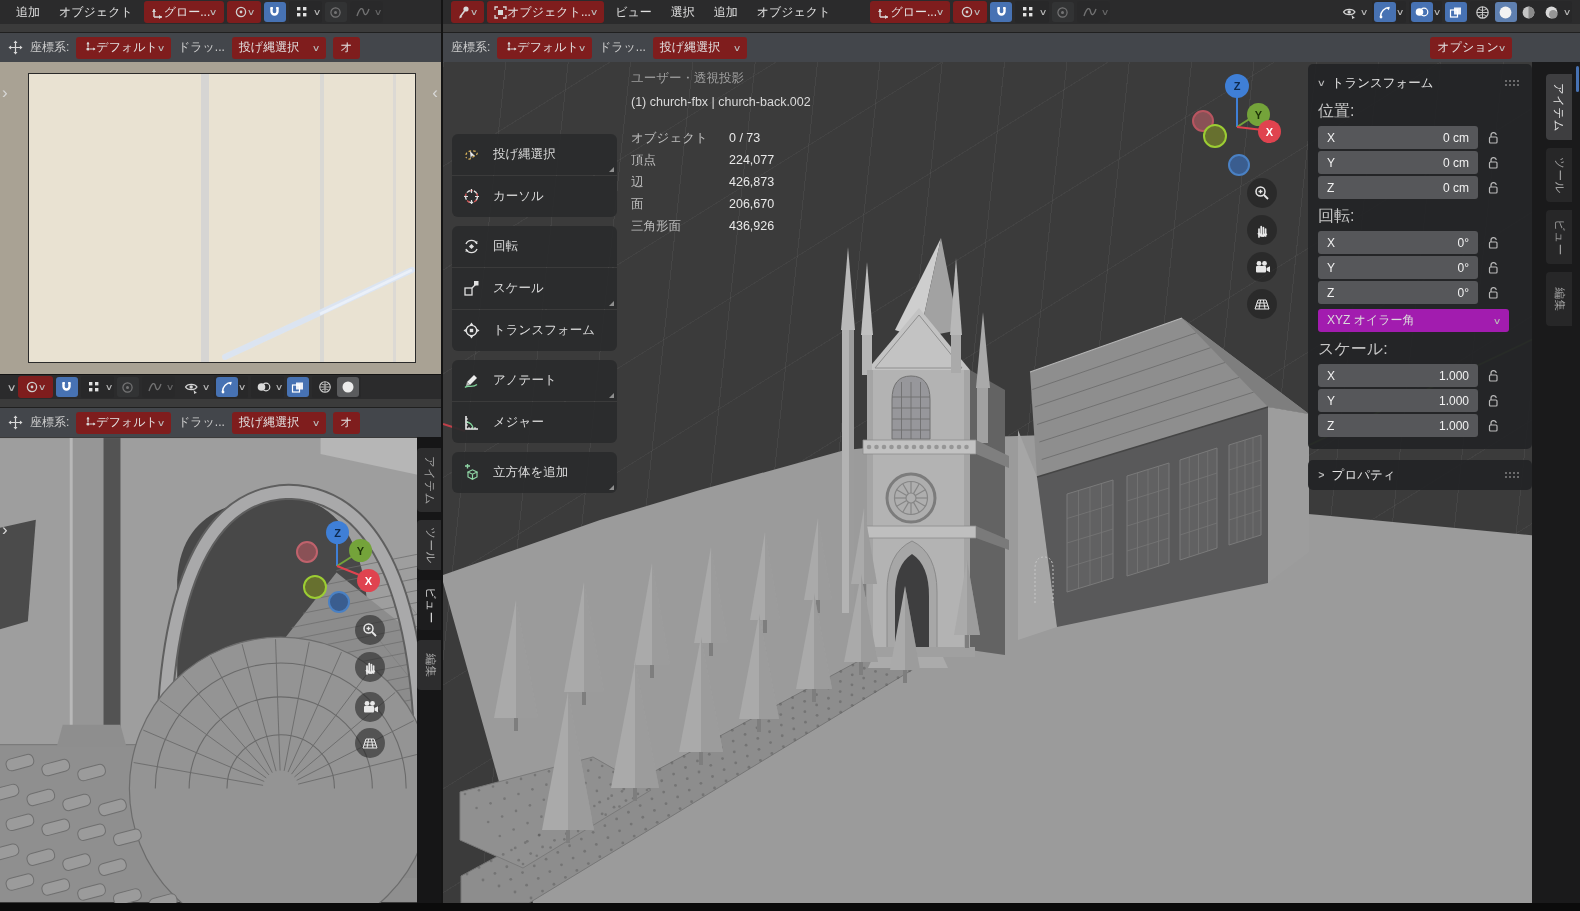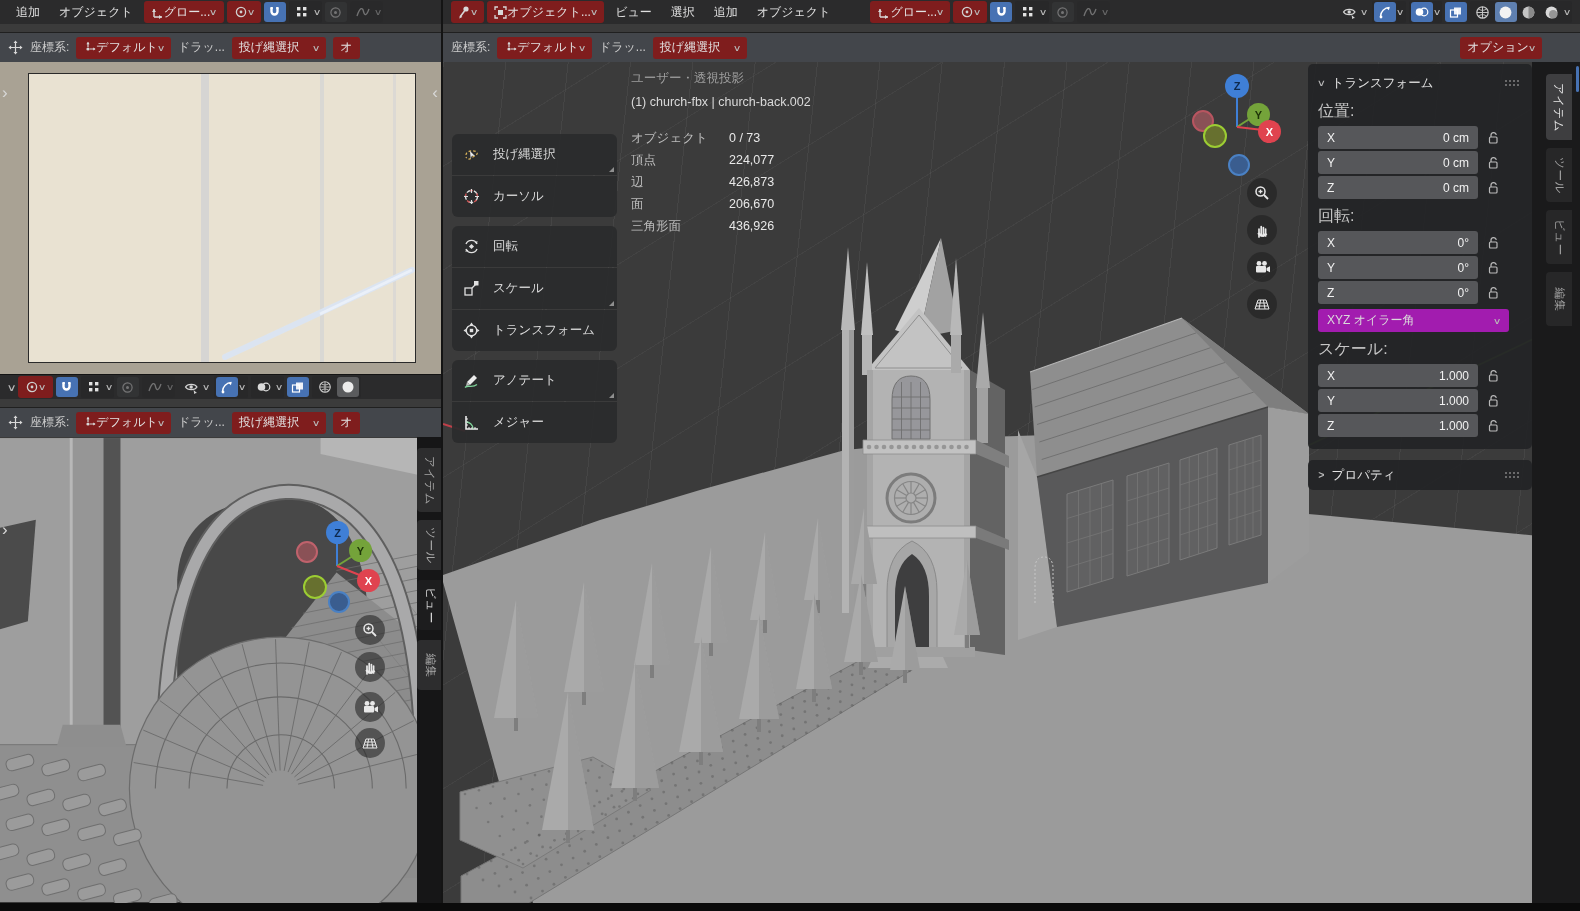--- a/index.html
+++ b/index.html
@@ -593,21 +593,21 @@
           </span>
         <span>デフォルト</span>
           <span class="chev">∨</span>
       </span>
       <span class="lbl">ドラッ...</span>
       <span class="pill">
           <span>投げ縄選択</span>
           <span class="chev" style="margin-left:14px">∨</span>
         </span>
       <span class="spacer"></span>
-      <span class="pill" style="margin-right:30px">
+      <span class="pill" style="margin-right:60px">
           <span>オプション</span>
           <span class="chev">∨</span>
         </span>
     </div>
 
     <div style="position:absolute;left:0;top:62px;width:1137px;height:841px;background-color:#3b3b3b;
          background-image:repeating-linear-gradient(96deg, rgba(255,255,255,0.05) 0 1px, transparent 1px 62px),
          repeating-linear-gradient(148deg, rgba(255,255,255,0.04) 0 1px, transparent 1px 88px)">
       <svg id="svC" width="1137" height="841" viewBox="0 0 1137 841">
 
@@ -1114,20 +1114,31 @@
           </div>
           <div class="tbtn">
             <svg width="17" height="17" viewBox="0 0 17 17">
                 <path d="M3,2 V15 H15" stroke="#ececec" stroke-width="1.6" fill="none"></path>
                 <path d="M3,8 A7,7 0 0 1 10,15" stroke="#7fd39a" stroke-width="1.3" fill="none"></path>
                 <path d="M3,5 h2 M3,8 h2 M3,11 h2 M6,15 v-2 M9,15 v-2 M12,15 v-2" stroke="#ececec" stroke-width="1"></path>
               </svg>
             <span>メジャー</span>
           </div>
         </div>
+        <div class="tgrp">
+          <div class="tbtn">
+            <svg width="17" height="17" viewBox="0 0 17 17">
+                <path d="M2 2 h5 M4.5 0 v4.5" stroke="#8fd6a5" stroke-width="1.4"></path>
+                <polygon points="5,8 9.5,5.8 14,8 9.5,10.2" fill="none" stroke="#8fd6a5" stroke-width="1.2"></polygon>
+                <path d="M5,8 V13 L9.5,15.4 L14,13 V8 M9.5,10.2 V15.4" stroke="#8fd6a5" stroke-width="1.2" fill="none"></path>
+              </svg>
+            <span>立方体を追加</span>
+              <i class="corner"></i>
+          </div>
+        </div>
       </div>
 
       <div id="stats">
         <div class="vname">ユーザー・透視投影</div>
         <div class="sel">(1) church-fbx | church-back.002</div>
         <div class="srow">
             <span class="sl">オブジェクト</span>
             <span class="sv">0 / 73</span>
           </div>
         <div class="srow">

